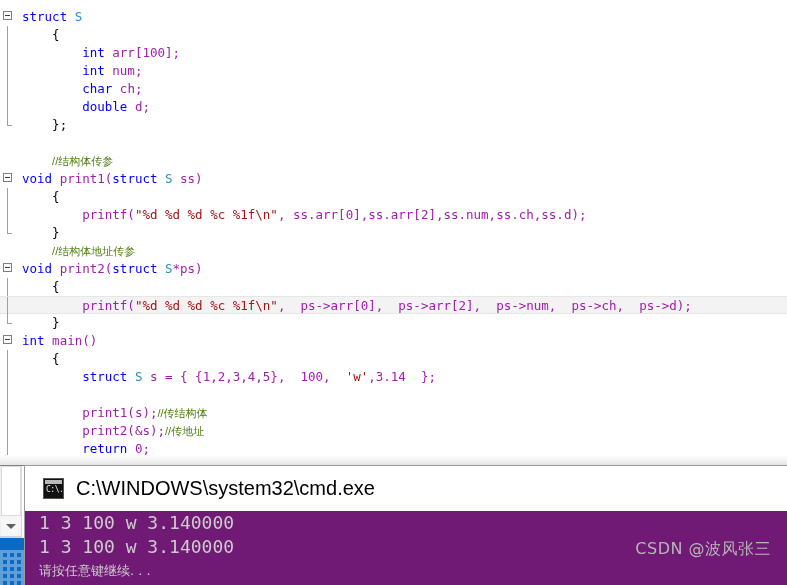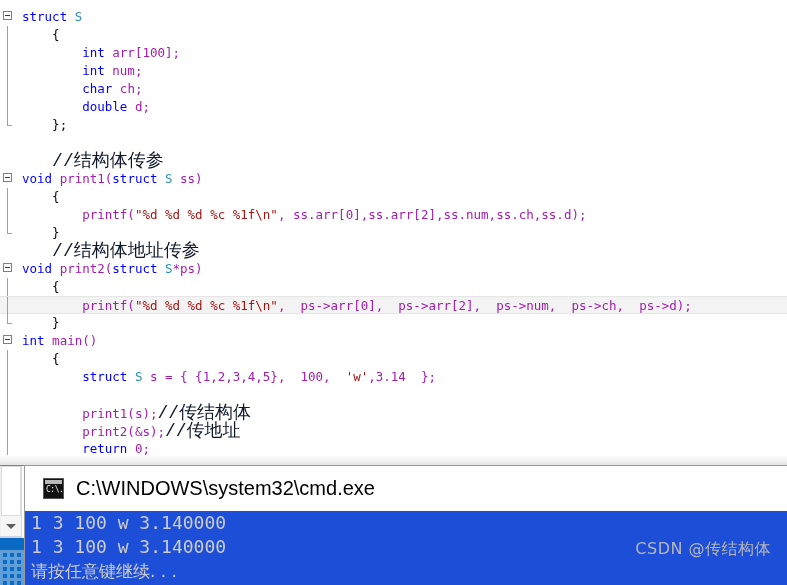--- a/index.html
+++ b/index.html
@@ -40,21 +40,21 @@
   .ln.hl {
     background: #f3f3f3;
     border-top: 1px solid #e6e6e6;
     border-bottom: 1px solid #e6e6e6;
     height: 16px;
   }
 
   
   .kw   { color: #0000ff; }
   .type { color: #2b91af; }
-  .cmt  { color: #0f172a; font-family: Liberation Mono, monospace; font-size: 18px; }
+  .cmt  { color: #4d7c0f; font-family: Liberation Sans, sans-serif; font-size: 11px; }
   .str  { color: #a31515; }
   .pun  { color: #000000; }
   .plain{ color: #a21caf; }
 
   
   .fold-box {
     position: absolute;
     left: 3px; top: 3px;
     width: 9px; height: 9px;
     border: 1px solid #808080;
@@ -198,35 +198,35 @@
   }
   #console-title-text {
     font-family: "Liberation Sans", sans-serif;
     font-size: 20px;
     color: #000000;
   }
   #console-body {
     position: absolute;
     left: 0; top: 45px;
     width: 762px; height: 74px;
-    background: #1d4ed8;
+    background: #701a75;
     overflow: hidden;
-    padding-left: 6px;
+    padding-left: 14px;
     box-sizing: border-box;
   }
   .console-line {
     font-family: "DejaVu Sans Mono", "Liberation Mono", monospace;
     font-size: 18px;
     line-height: 24px;
     color: #cccccc;
     white-space: pre;
   }
   .console-line.cjk {
     font-family: "DejaVu Sans", sans-serif;
-    font-size: 17px;
+    font-size: 13px;
   }
   #watermark {
     position: absolute;
     right: 16px; bottom: 25px;
     font-family: "DejaVu Sans", sans-serif;
     font-size: 16px;
     color: #b6b6b6;
     letter-spacing: 0.5px;
     white-space: pre;
   }
@@ -257,14 +257,14 @@
       <div class="bar"></div>
       <div class="glyph">C:\.</div>
     </div>
     <div id="console-title-text">C:\WINDOWS\system32\cmd.exe</div>
   </div>
   <div id="console-body">
       <div class="console-line">1 3 100 w 3.140000</div>
       <div class="console-line">1 3 100 w 3.140000</div>
       <div class="console-line cjk">请按任意键继续. . .</div>
     </div>
-  <div id="watermark">CSDN @传结构体</div>
+  <div id="watermark">CSDN @波风张三</div>
 </div>
 
 </body></html>

